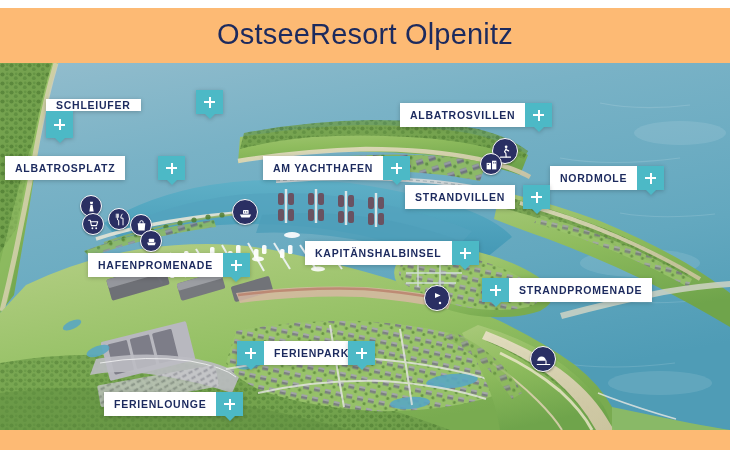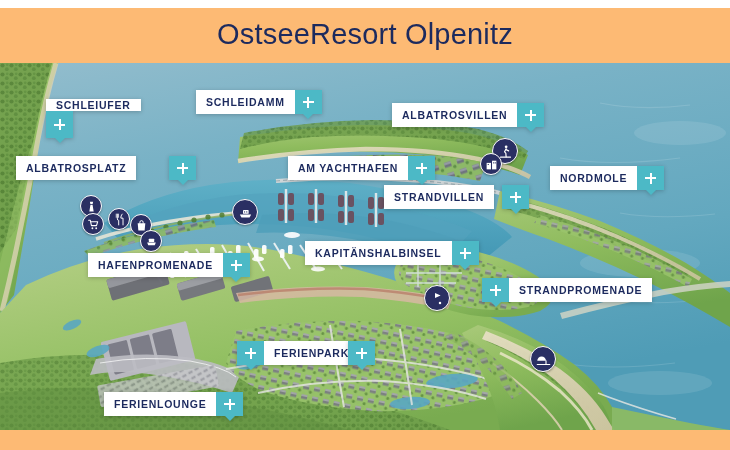--- a/index.html
+++ b/index.html
@@ -453,55 +453,54 @@
     </div>
 
     <div class="hotspot" style="left:46px; top:36px;flex-direction:column;">
       <span class="hs-label">SCHLEIUFER</span>
       <span class="hs-plus">
           <span class="notch"></span>
         </span>
     </div>
 
     <div class="hotspot" style="left:196px; top:27px;">
-      <span class="hs-label">SCHLEIDAMM</span>
-      <span class="hs-plus">
-          <span class="notch"></span>
-        </span>
-    </div>
-
-    <div class="hotspot" style="left:356px; top:40px;padding-left:36px;">
+      <span class="hs-plus">
+          <span class="notch"></span>
+        </span>
+    </div>
+
+    <div class="hotspot" style="left:364px; top:40px;padding-left:36px;">
       <span class="hs-label">ALBATROSVILLEN</span>
       <span class="hs-plus">
           <span class="notch"></span>
         </span>
     </div>
 
-    <div class="hotspot" style="left:16px; top:93px;gap:33px;">
+    <div class="hotspot" style="left:5px; top:93px;gap:33px;">
       <span class="hs-label">ALBATROSPLATZ</span>
       <span class="hs-plus">
           <span class="notch"></span>
         </span>
     </div>
 
-    <div class="hotspot" style="left:288px; top:93px;">
+    <div class="hotspot" style="left:263px; top:93px;">
       <span class="hs-label">AM YACHTHAFEN</span>
       <span class="hs-plus">
           <span class="notch"></span>
         </span>
     </div>
 
     <div class="hotspot" style="left:550px; top:103px;">
       <span class="hs-label">NORDMOLE</span>
       <span class="hs-plus">
           <span class="notch"></span>
         </span>
     </div>
 
-    <div class="hotspot" style="left:384px; top:122px;gap:8px;">
+    <div class="hotspot" style="left:405px; top:122px;gap:8px;">
       <span class="hs-label">STRANDVILLEN</span>
       <span class="hs-plus">
           <span class="notch"></span>
         </span>
     </div>
 
     <div class="hotspot" style="left:305px; top:178px;border-radius:10px;">
       <span class="hs-label">KAPITÄNSHALBINSEL</span>
       <span class="hs-plus">
           <span class="notch"></span>

